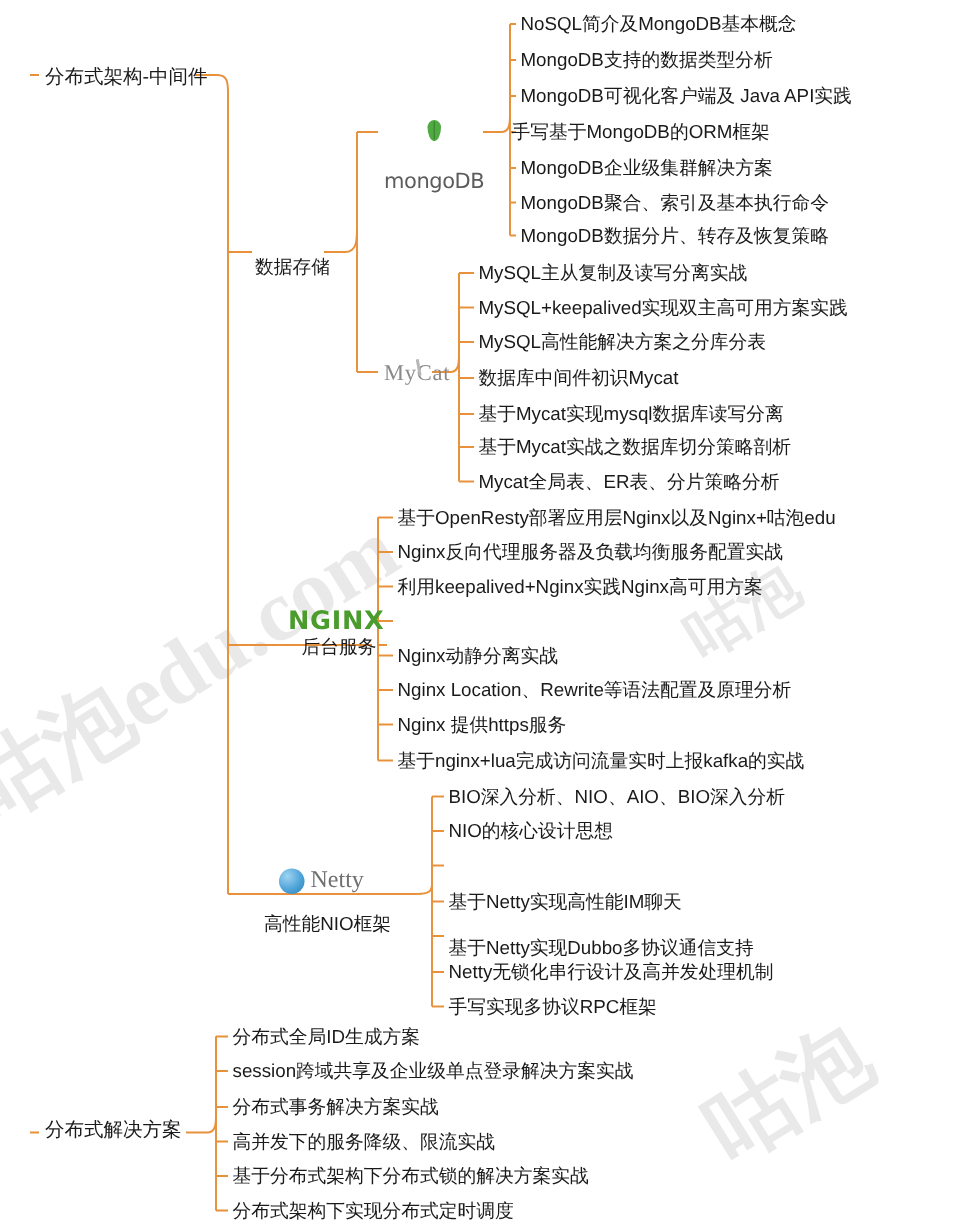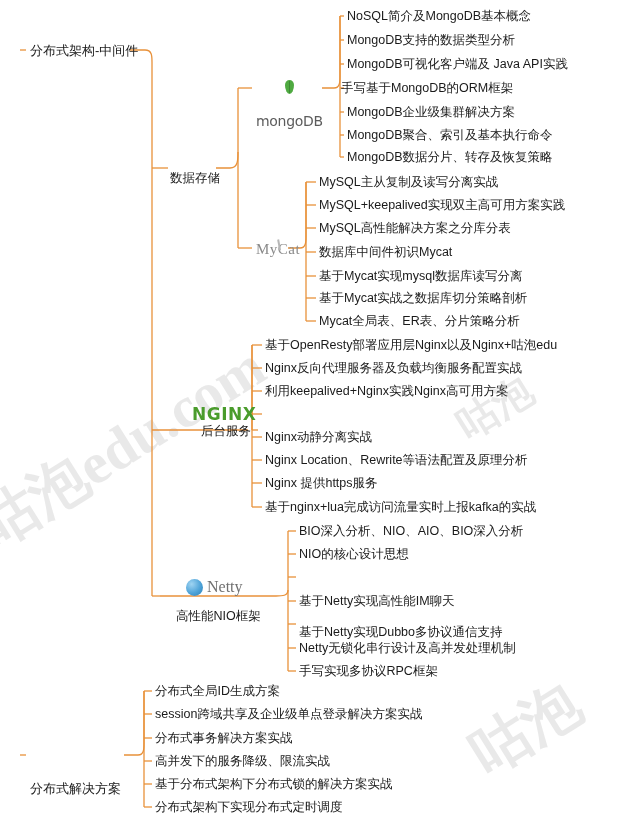--- a/index.html
+++ b/index.html
@@ -229,21 +229,21 @@
       <path d="M144,714 L152,714"></path>
       <path d="M144,738 L152,738"></path>
       <path d="M144,761 L152,761"></path>
       <path d="M144,784 L152,784"></path>
       <path d="M144,807 L152,807"></path>
       <path d="M144,691 L144,807"></path>
     </g>
   </svg>
 
   <div class="root-label" style="left:30px; top:42px;">分布式架构-中间件</div>
-  <div class="root-label" style="left:30px; top:780px;">分布式解决方案</div>
+  <div class="root-label" style="left:30px; top:744px;">分布式解决方案</div>
 
   <div class="branch-label" style="left:170px; top:160px;">数据存储</div>
 
   <div class="logo-box" style="left:256px; top:80px;">
     <div class="mongo-wrap">
       <span class="mongo-leaf"></span>
       <span class="mongo-text">mongoDB</span>
     </div>
   </div>
 

